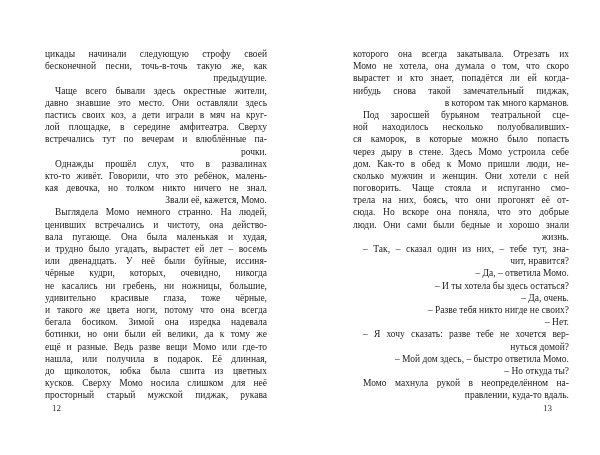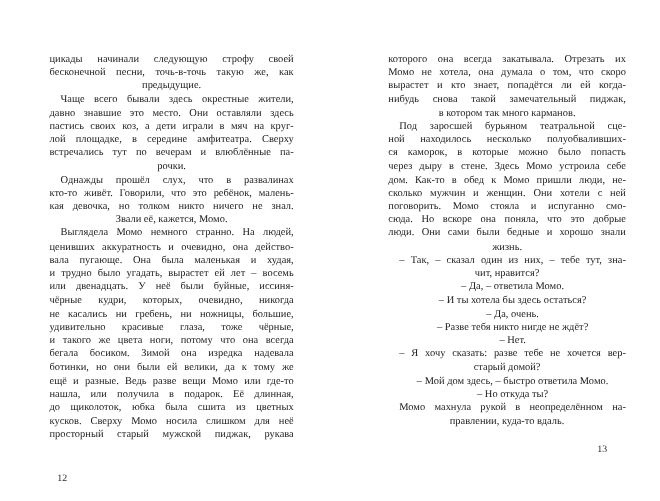--- a/index.html
+++ b/index.html
@@ -32,21 +32,21 @@
     color: #1b1b1b;
   }
   .page-left  .text-column { left: 45px;  width: 222px; }
   .page-right .text-column { left: 33px;  width: 216px; margin-left: 20px; } 
 
   .line {
     font-size: 9.5px;
     line-height: 12.2px;
     height: 12.2px;
     white-space: normal;
-    text-align: center;
+    text-align: right;
     letter-spacing: 0px;
   }
   .line.just {
     text-align: justify;
     text-align-last: justify;
   }
   .line.ind {
     text-indent: 10px;
   }
 
@@ -74,65 +74,66 @@
         <div class="line just">давно знавшие это место. Они оставляли здесь</div>
         <div class="line just">пастись своих коз, а дети играли в мяч на круг-</div>
         <div class="line just">лой площадке, в середине амфитеатра. Сверху</div>
         <div class="line just">встречались тут по вечерам и влюблённые па-</div>
         <div class="line">рочки.</div>
         <div class="line ind just">Однажды прошёл слух, что в развалинах</div>
         <div class="line just">кто-то живёт. Говорили, что это ребёнок, малень-</div>
         <div class="line just">кая девочка, но толком никто ничего не знал.</div>
         <div class="line">Звали её, кажется, Момо.</div>
         <div class="line ind just">Выглядела Момо немного странно. На людей,</div>
-        <div class="line just">ценивших аккуратность и очевидно, она действо-</div>
+        <div class="line just">ценивших встречались и чистоту, она действо-</div>
         <div class="line just">вала пугающе. Она была маленькая и худая,</div>
         <div class="line just">и трудно было угадать, вырастет ей лет – восемь</div>
         <div class="line just">или двенадцать. У неё были буйные, иссиня-</div>
         <div class="line just">чёрные кудри, которых, очевидно, никогда</div>
         <div class="line just">не касались ни гребень, ни ножницы, большие,</div>
         <div class="line just">удивительно красивые глаза, тоже чёрные,</div>
         <div class="line just">и такого же цвета ноги, потому что она всегда</div>
         <div class="line just">бегала босиком. Зимой она изредка надевала</div>
         <div class="line just">ботинки, но они были ей велики, да к тому же</div>
         <div class="line just">ещё и разные. Ведь разве вещи Момо или где-то</div>
         <div class="line just">нашла, или получила в подарок. Её длинная,</div>
         <div class="line just">до щиколоток, юбка была сшита из цветных</div>
         <div class="line just">кусков. Сверху Момо носила слишком для неё</div>
         <div class="line just">просторный старый мужской пиджак, рукава</div>
       </div>
-    <div class="folio" style="color: rgb(42, 42, 42); margin-top: 26px;">12</div>
+    <div class="folio" style="color: rgb(42, 42, 42);">12</div>
   </div>
 
   <div class="page page-right">
     <div class="text-column" style="color: rgb(27, 27, 27);">
         <div class="line just">которого она всегда закатывала. Отрезать их</div>
         <div class="line just">Момо не хотела, она думала о том, что скоро</div>
         <div class="line just">вырастет и кто знает, попадётся ли ей когда-</div>
         <div class="line just">нибудь снова такой замечательный пиджак,</div>
         <div class="line">в котором так много карманов.</div>
         <div class="line ind just">Под заросшей бурьяном театральной сце-</div>
         <div class="line just">ной находилось несколько полуобваливших-</div>
         <div class="line just">ся каморок, в которые можно было попасть</div>
         <div class="line just">через дыру в стене. Здесь Момо устроила себе</div>
         <div class="line just">дом. Как-то в обед к Момо пришли люди, не-</div>
         <div class="line just">сколько мужчин и женщин. Они хотели с ней</div>
-        <div class="line just">поговорить. Момо стояла и испуганно смо-</div>
+        <div class="line just">поговорить. Чаще стояла и испуганно смо-</div>
+        <div class="line just">трела на них, боясь, что они прогонят её от-</div>
         <div class="line just">сюда. Но вскоре она поняла, что это добрые</div>
         <div class="line just">люди. Они сами были бедные и хорошо знали</div>
         <div class="line">жизнь.</div>
         <div class="line ind just">– Так, – сказал один из них, – тебе тут, зна-</div>
         <div class="line">чит, нравится?</div>
         <div class="line ind">– Да, – ответила Момо.</div>
         <div class="line ind">– И ты хотела бы здесь остаться?</div>
         <div class="line ind">– Да, очень.</div>
-        <div class="line ind">– Разве тебя никто нигде не ждёт?</div>
+        <div class="line ind">– Разве тебя никто нигде не своих?</div>
         <div class="line ind">– Нет.</div>
         <div class="line ind just">– Я хочу сказать: разве тебе не хочется вер-</div>
-        <div class="line">старый домой?</div>
+        <div class="line">нуться домой?</div>
         <div class="line ind">– Мой дом здесь, – быстро ответила Момо.</div>
         <div class="line ind">– Но откуда ты?</div>
         <div class="line ind just">Момо махнула рукой в неопределённом на-</div>
         <div class="line">правлении, куда-то вдаль.</div>
       </div>
     <div class="folio" style="color: rgb(42, 42, 42);">13</div>
   </div>
 
 </div>
 

